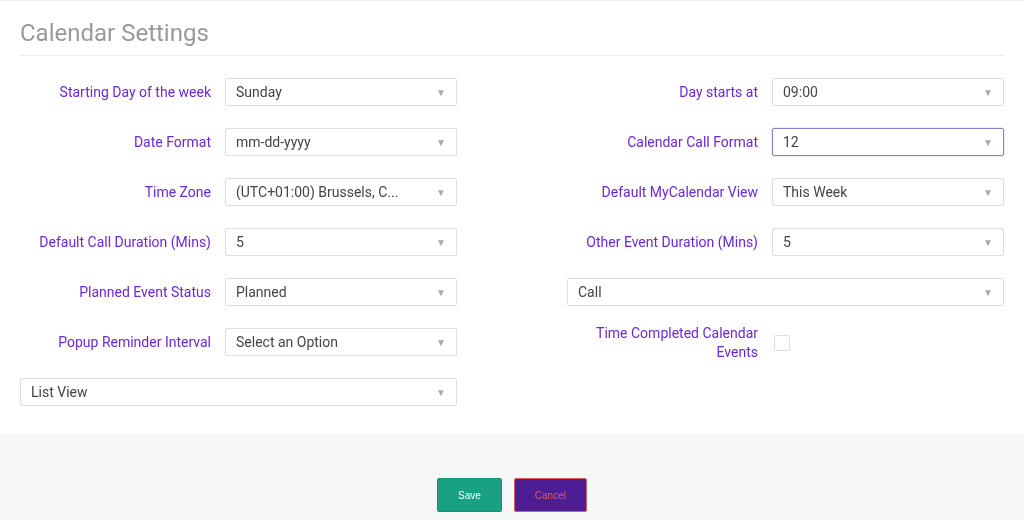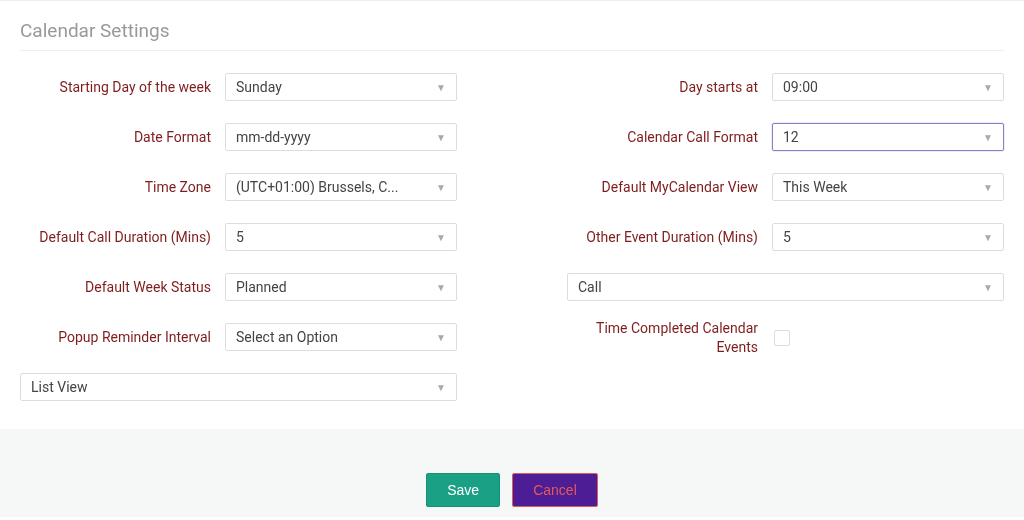--- a/index.html
+++ b/index.html
@@ -10,21 +10,21 @@
       background: #fff;
       width: 1024px;
       height: 520px;
       overflow: hidden;
       border-top: 1px solid #eee;
     }
     .panel {
       padding: 18px 20px 0 20px;
     }
     .panel-title {
-      font-size: 19px;
+      font-size: 24px;
       font-weight: 400;
       color: #999;
       margin-bottom: 8px;
     }
     .hr {
       border: none;
       border-top: 1px solid #eee;
       margin-bottom: 18px;
     }
     .form-grid {
@@ -42,21 +42,21 @@
       display: flex;
       align-items: center;
       min-height: 36px;
     }
     .form-label {
       width: 205px;
       min-width: 205px;
       text-align: right;
       padding-right: 14px;
       font-size: 14px;
-      color: #7f1d1d;
+      color: #6d28d9;
       line-height: 1.35;
     }
     .select {
       flex: 1;
       height: 28px;
       border: 1px solid #ddd;
       border-radius: 2px;
       background: #fff;
       display: flex;
       align-items: center;
@@ -95,21 +95,21 @@
       height: 88px;
       display: flex;
       align-items: flex-end;
       justify-content: center;
       gap: 12px;
       padding-bottom: 10px;
     }
     .btn {
       height: 34px;
       padding: 0 20px;
-      font-size: 14px;
+      font-size: 10px;
       border-radius: 2px;
       cursor: pointer;
       display: inline-flex;
       align-items: center;
       justify-content: center;
     }
     .btn-primary {
       background: #1aa085;
       color: #fff;
       border: 1px solid #178f77;
@@ -157,21 +157,21 @@
 
       <div class="form-row">
         <label class="form-label">Default Call Duration (Mins)</label>
         <div class="select">
           <span class="value">5</span>
           <span class="caret">▼</span>
         </div>
       </div>
 
       <div class="form-row">
-        <label class="form-label">Default Week Status</label>
+        <label class="form-label">Planned Event Status</label>
         <div class="select">
           <span class="value">Planned</span>
           <span class="caret">▼</span>
         </div>
       </div>
 
       <div class="form-row">
         <label class="form-label">Popup Reminder Interval</label>
         <div class="select">
           <span class="value">Select an Option</span>

